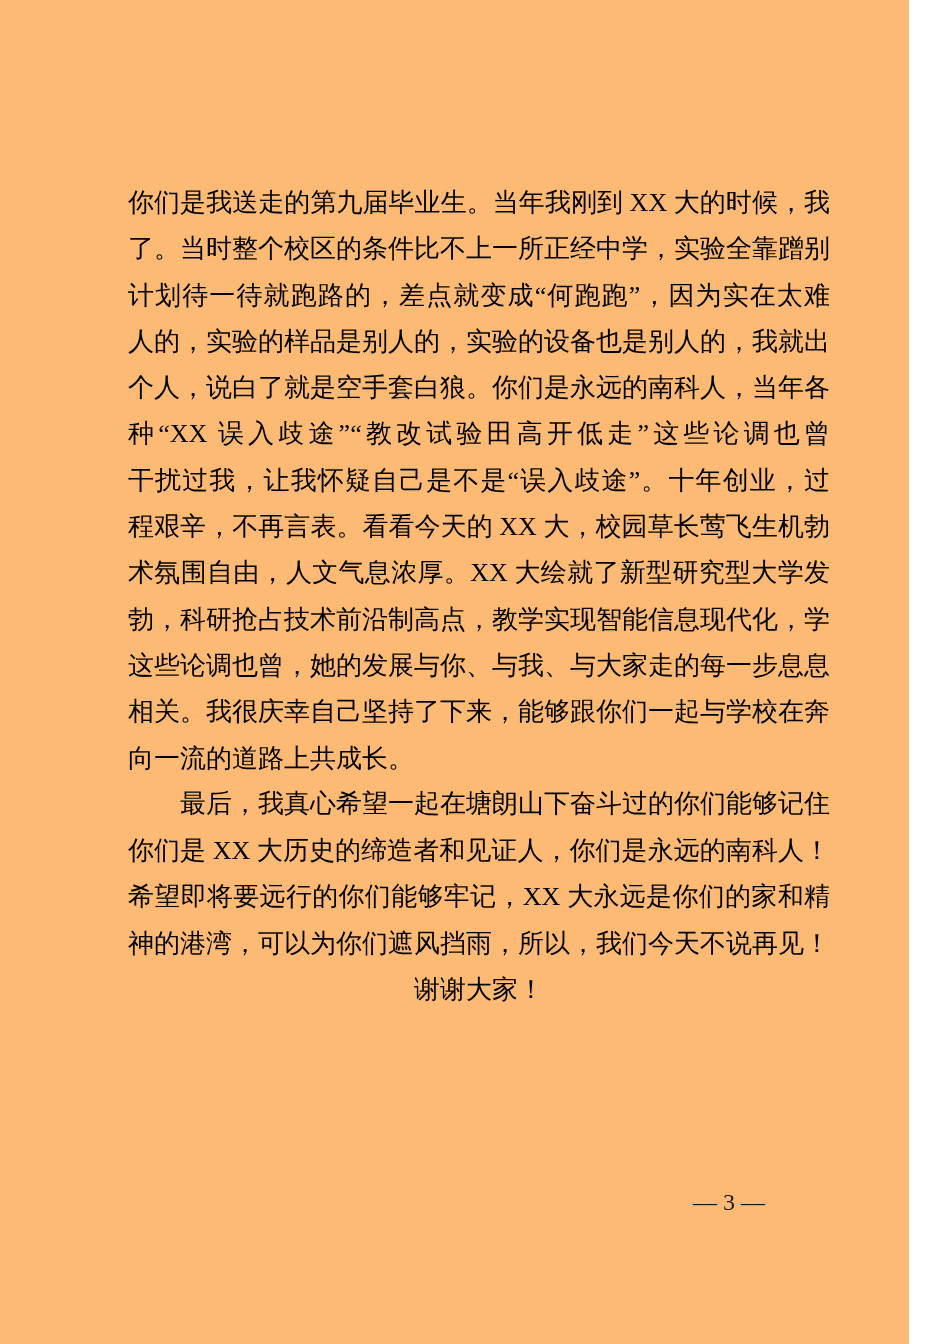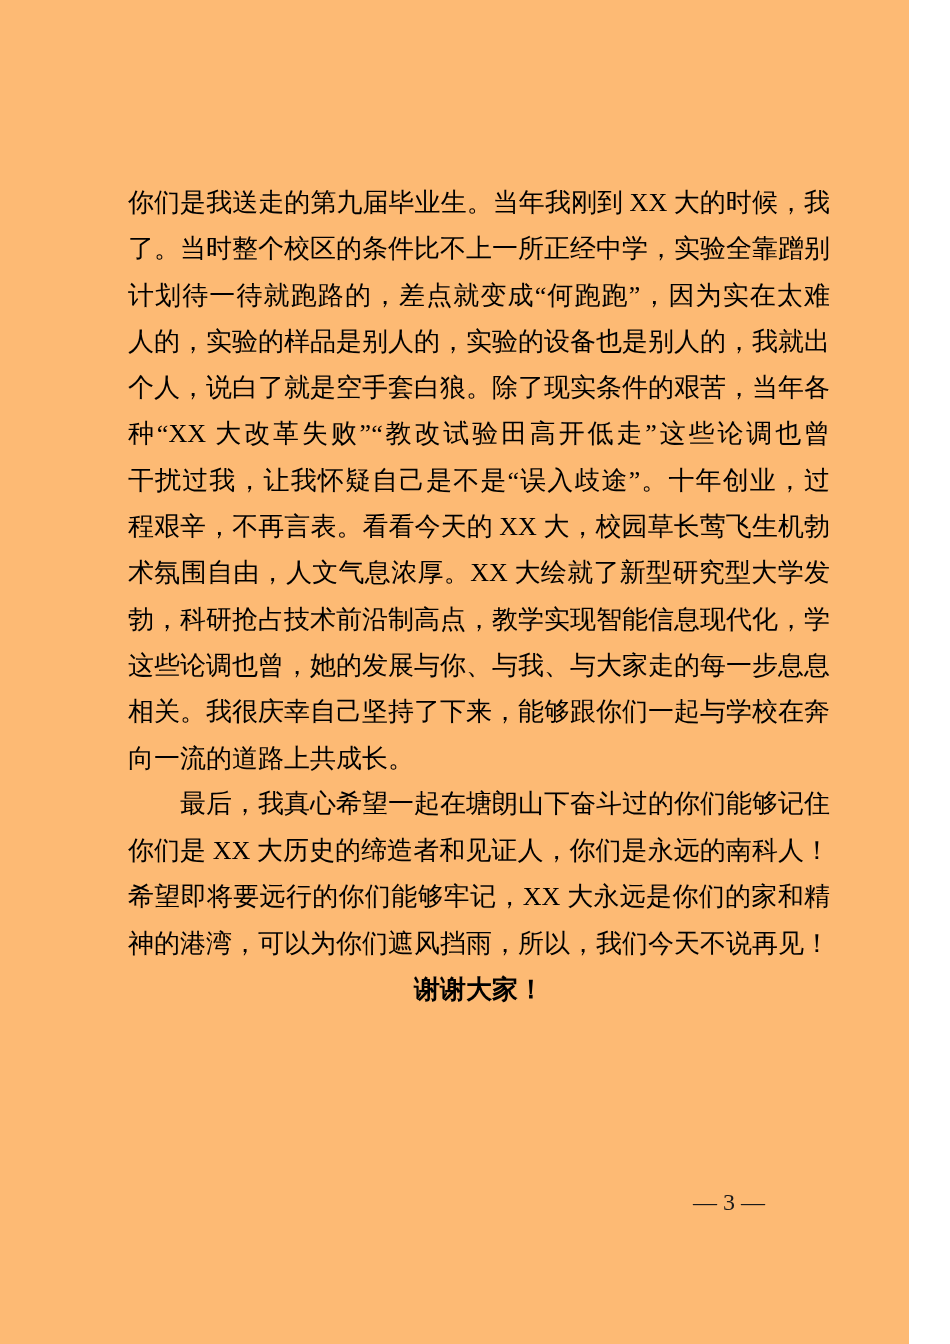--- a/index.html
+++ b/index.html
@@ -38,42 +38,42 @@
   .line.jl {
     text-align-last: justify;
   }
   .line.indent {
     text-indent: 52px;
     font-family: Liberation Mono, monospace;
   }
   .line.closing {
     text-align: right;
     text-align-last: center;
-    font-weight: bold;
+    font-weight: normal;
   }
   .page-num {
     position: absolute;
     top: 1188px;
     right: 144px;
     font-size: 24px;
     line-height: 28px;
     color: #1a1a1a;
   }
 </style>
 </head>
 <body>
 
 <div class="page">
   <div class="text-block">
     <div class="line jl">你们是我送走的第九届毕业生。当年我刚到 XX 大的时候，我</div>
     <div class="line jl">了。当时整个校区的条件比不上一所正经中学，实验全靠蹭别</div>
     <div class="line jl">计划待一待就跑路的，差点就变成“何跑跑”，因为实在太难</div>
     <div class="line jl">人的，实验的样品是别人的，实验的设备也是别人的，我就出</div>
-    <div class="line jl">个人，说白了就是空手套白狼。除了现实条件的艰苦，当年各</div>
-    <div class="line jl">种“XX 大改革失败”“教改试验田高开低走”这些论调也曾</div>
+    <div class="line jl">个人，说白了就是空手套白狼。你们是永远的南科人，当年各</div>
+    <div class="line jl">种“XX 误入歧途”“教改试验田高开低走”这些论调也曾</div>
     <div class="line jl">干扰过我，让我怀疑自己是不是“误入歧途”。十年创业，过</div>
     <div class="line jl">程艰辛，不再言表。看看今天的 XX 大，校园草长莺飞生机勃</div>
     <div class="line jl">术氛围自由，人文气息浓厚。XX 大绘就了新型研究型大学发</div>
     <div class="line jl">勃，科研抢占技术前沿制高点，教学实现智能信息现代化，学</div>
     <div class="line jl">这些论调也曾，她的发展与你、与我、与大家走的每一步息息</div>
     <div class="line jl">相关。我很庆幸自己坚持了下来，能够跟你们一起与学校在奔</div>
     <div class="line">向一流的道路上共成长。</div>
     <div class="line jl indent">最后，我真心希望一起在塘朗山下奋斗过的你们能够记住</div>
     <div class="line jl">你们是 XX 大历史的缔造者和见证人，你们是永远的南科人！</div>
     <div class="line jl">希望即将要远行的你们能够牢记，XX 大永远是你们的家和精</div>

